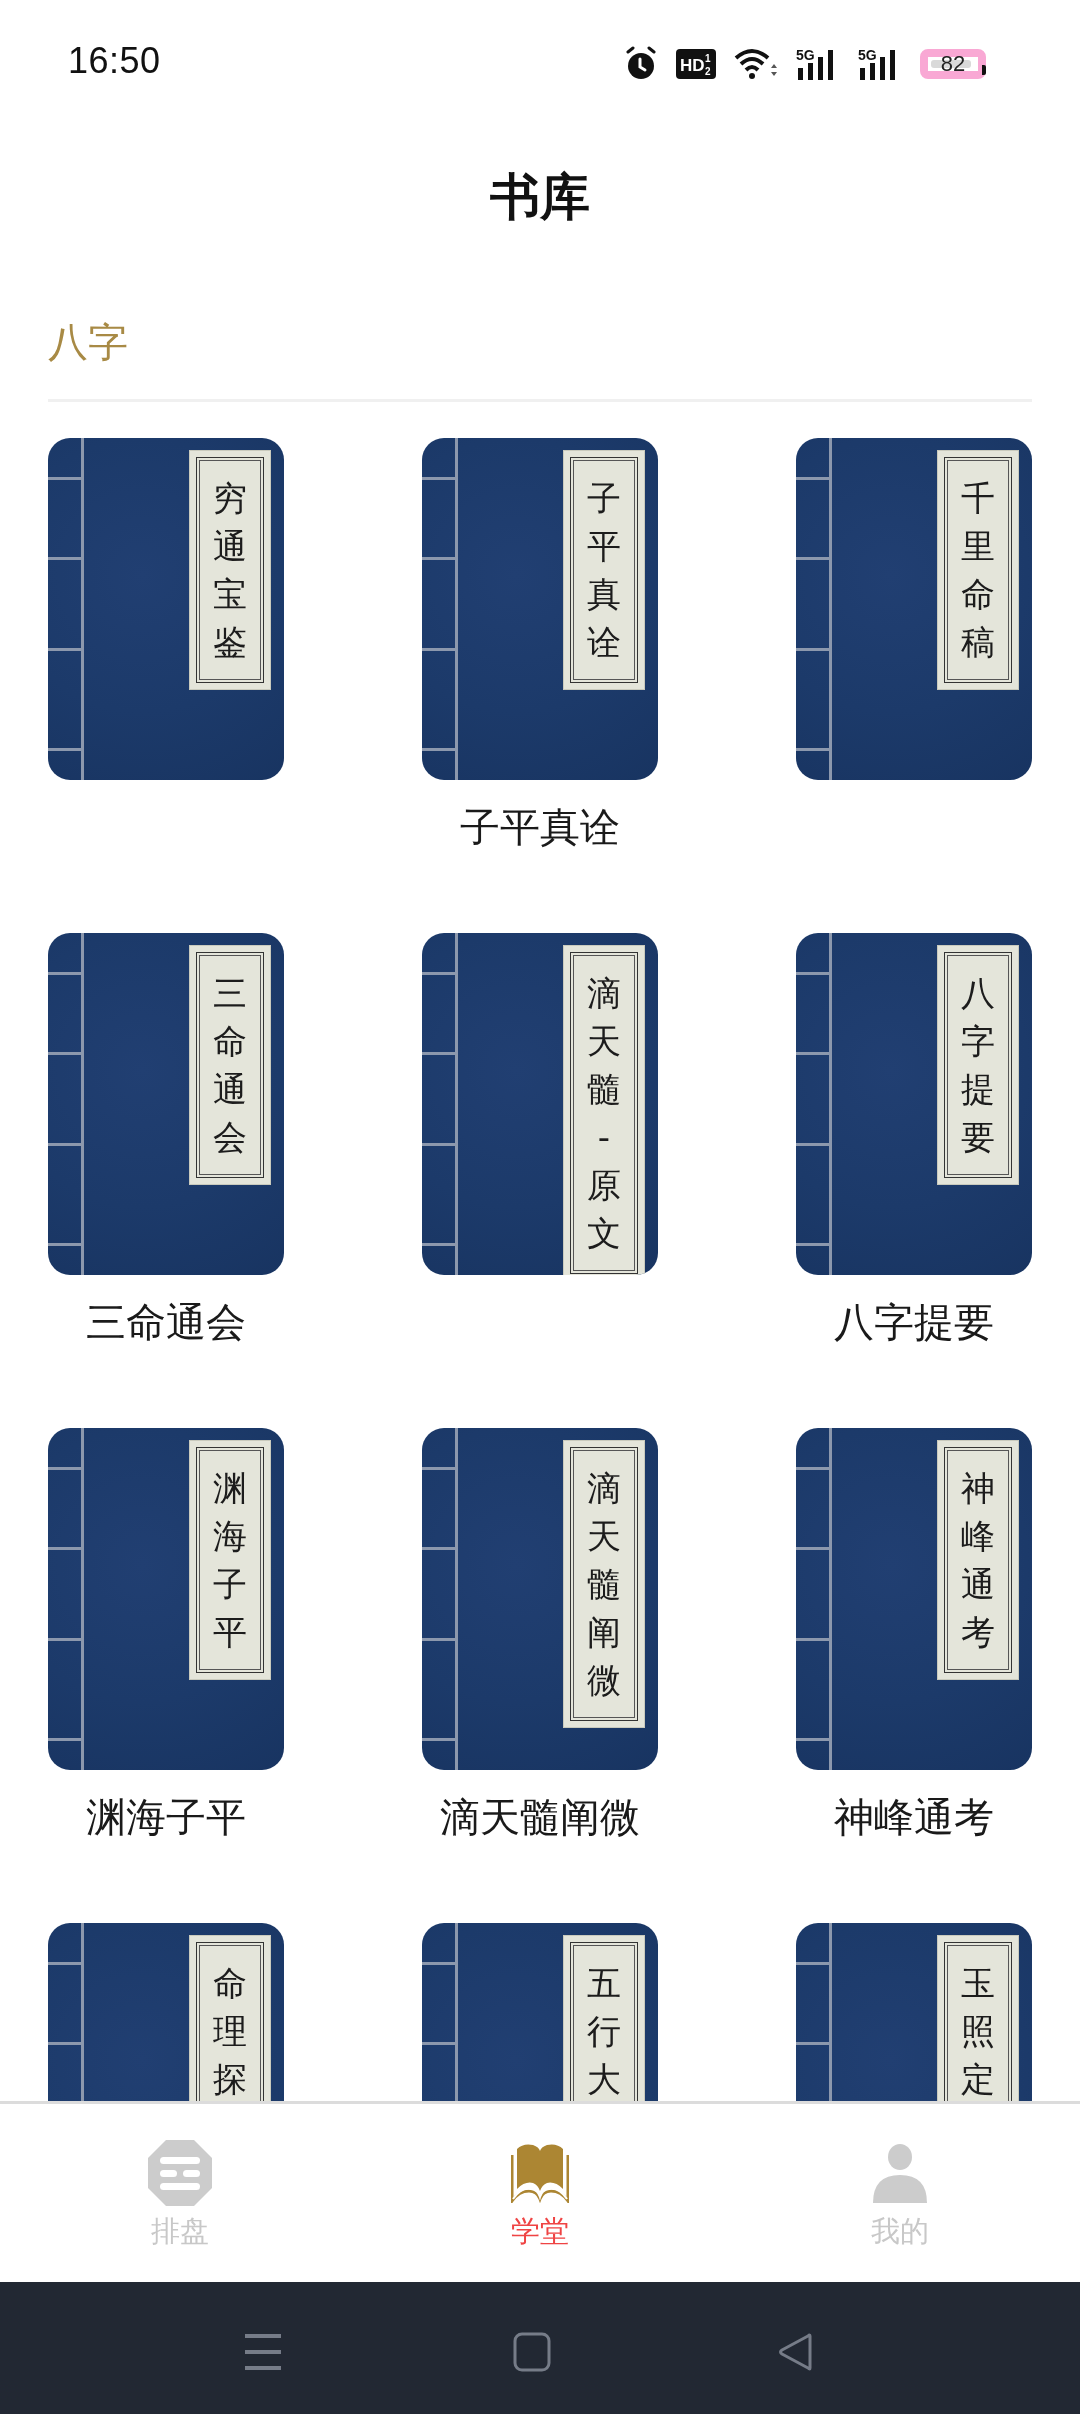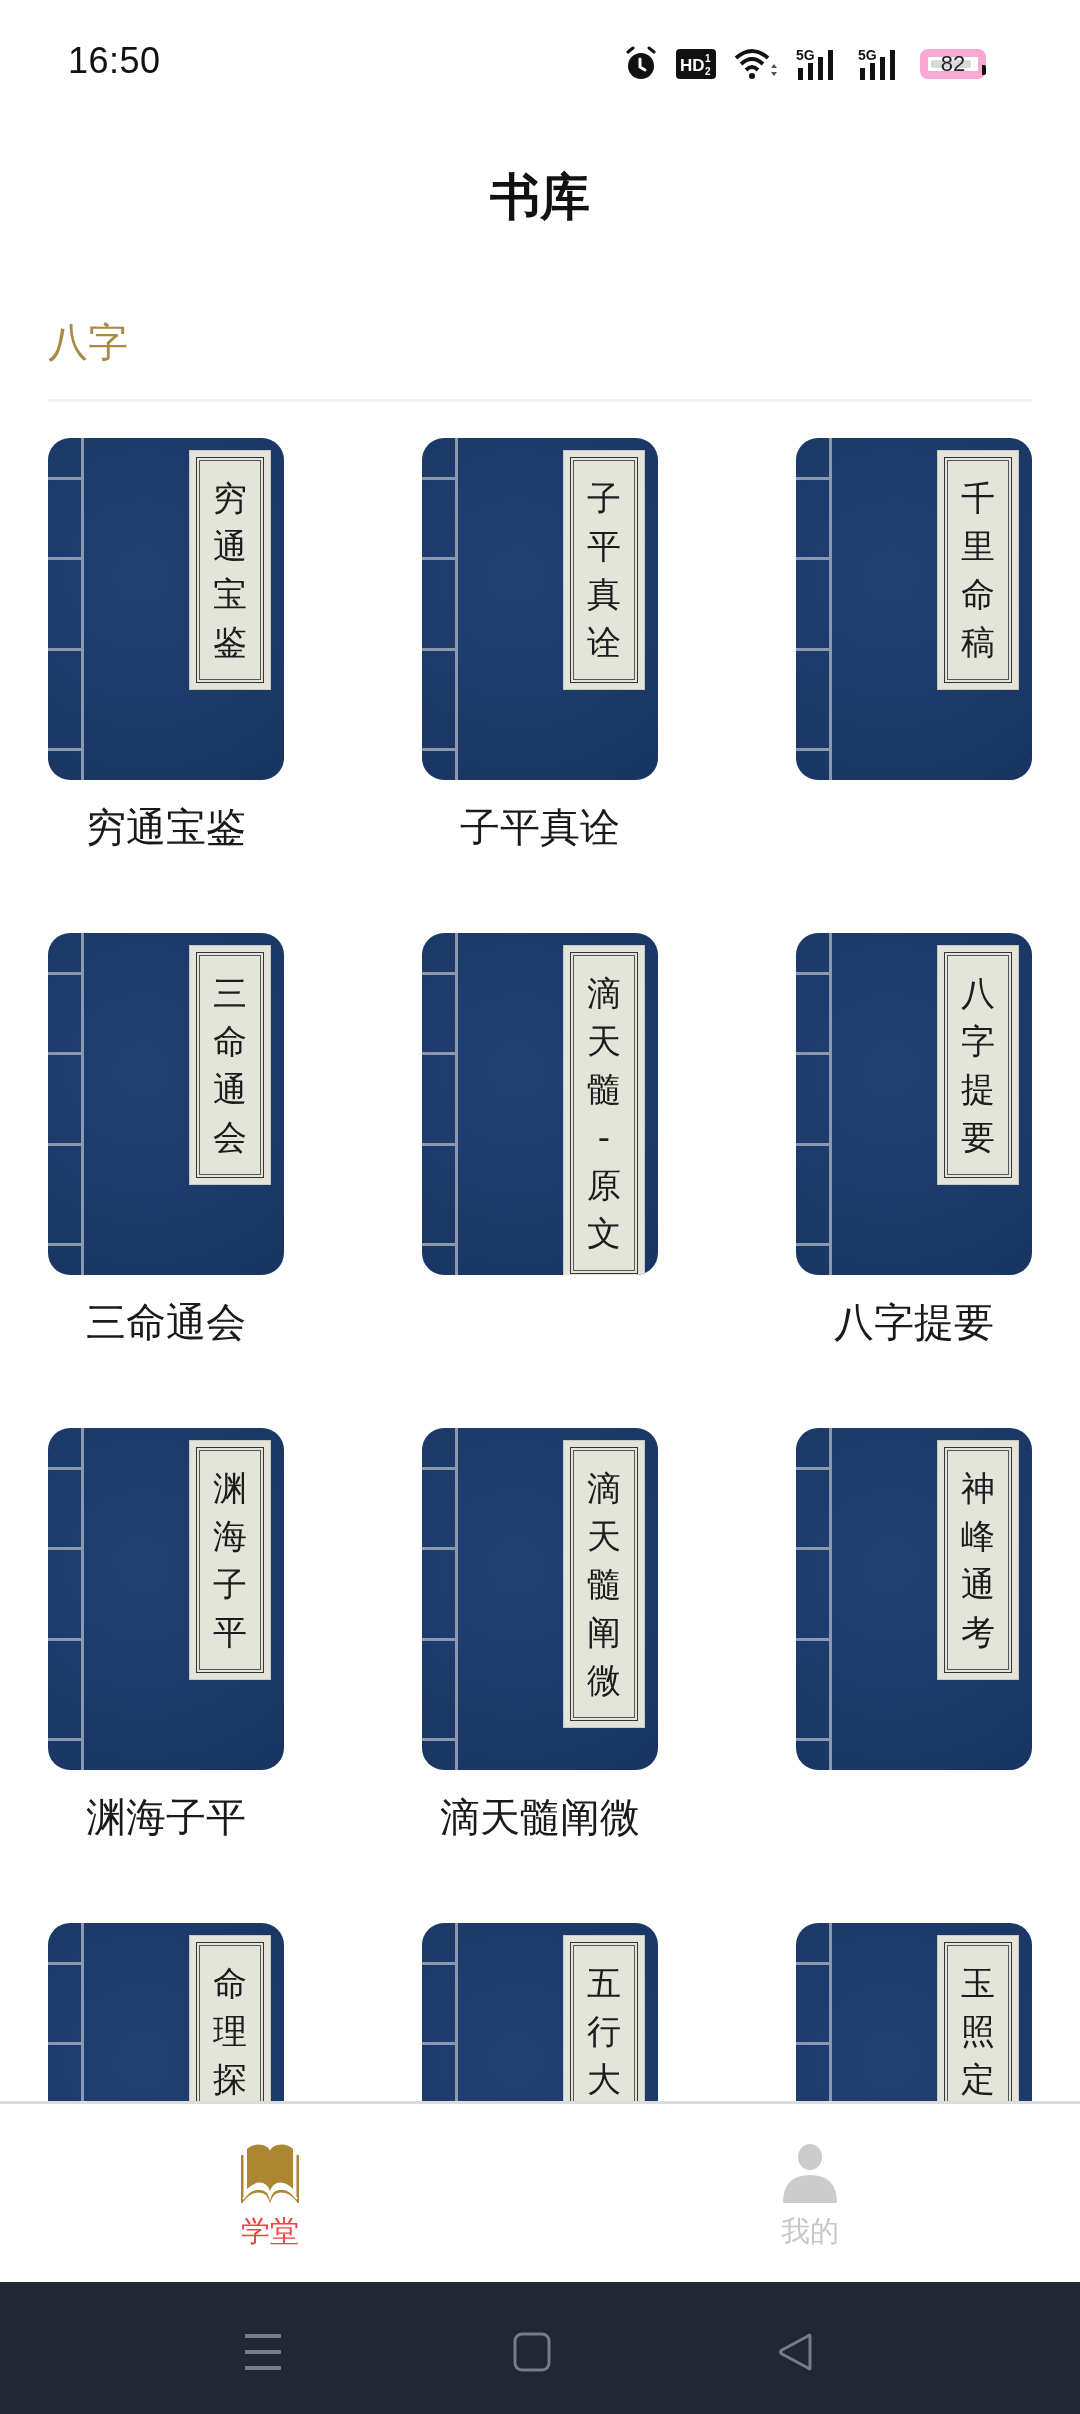--- a/index.html
+++ b/index.html
@@ -119,21 +119,20 @@
           <div class="label-inner">
             <div class="label-inner2">
               <span class="label-char">穷</span>
               <span class="label-char">通</span>
               <span class="label-char">宝</span>
               <span class="label-char">鉴</span>
             </div>
           </div>
         </div>
       </div>
-      <div class="caption">穷通宝鉴</div>
     </div>
     <div class="book" style="left: 422px; top: 438px; height: 420px;">
       <div class="cover">
         <div class="spine-line"></div>
         <div class="stitch" style="top: 39px;"></div>
         <div class="stitch" style="top: 119px;"></div>
         <div class="stitch" style="top: 210px;"></div>
         <div class="stitch" style="top: 310px;"></div>
         <div class="label" style="height: 238px;">
           <div class="label-inner">
@@ -280,20 +279,21 @@
           <div class="label-inner">
             <div class="label-inner2">
               <span class="label-char">神</span>
               <span class="label-char">峰</span>
               <span class="label-char">通</span>
               <span class="label-char">考</span>
             </div>
           </div>
         </div>
       </div>
+      <div class="caption">神峰通考</div>
     </div>
     <div class="book" style="left: 48px; top: 1923px; height: 420px;">
       <div class="cover">
         <div class="spine-line"></div>
         <div class="stitch" style="top: 39px;"></div>
         <div class="stitch" style="top: 119px;"></div>
         <div class="label" style="height: 190px;">
           <div class="label-inner">
             <div class="label-inner2">
               <span class="label-char">命</span>
@@ -335,20 +335,32 @@
               <span class="label-char">定</span>
             </div>
           </div>
         </div>
       </div>
       <div class="caption"></div>
     </div>
   </div>
 
 <div class="tabbar">
+  <div class="tab">
+    <span class="tab-icon">
+      <svg width="64" height="66" viewBox="0 0 64 66">
+          <polygon points="18,0 46,0 64,18 64,48 46,66 18,66 0,48 0,18" fill="#cccccc" transform="scale(1,1)"></polygon>
+          <rect x="12" y="17" width="40" height="7" rx="3.5" fill="#fff"></rect>
+          <rect x="12" y="30" width="17" height="7" rx="3.5" fill="#fff"></rect>
+          <rect x="35" y="30" width="17" height="7" rx="3.5" fill="#fff"></rect>
+          <rect x="12" y="43" width="40" height="7" rx="3.5" fill="#fff"></rect>
+        </svg>
+    </span>
+    <span class="tab-label">排盘</span>
+  </div>
   <div class="tab active">
     <span class="tab-icon">
       <svg width="58" height="60" viewBox="0 0 58 60">
           <path d="M6 6 Q12 0 22 2 Q28 4 29 8 Q30 4 36 2 Q46 0 52 6 L52 46 Q44 38 36 40 Q31 42 29 48 Q27 42 22 40 Q14 38 6 46 Z" fill="#ac8633"></path>
           <path d="M1 12 L1 58 Q8 48 18 48 Q26 48 29 56 Q32 48 40 48 Q50 48 57 58 L57 12" stroke="#ac8633" stroke-width="3" fill="none"></path>
           <path d="M2 56 Q10 44 20 46 Q27 47 29 54 Q31 47 38 46 Q48 44 56 56" stroke="#fff" stroke-width="2" fill="none"></path>
         </svg>
     </span>
     <span class="tab-label">学堂</span>
   </div>

